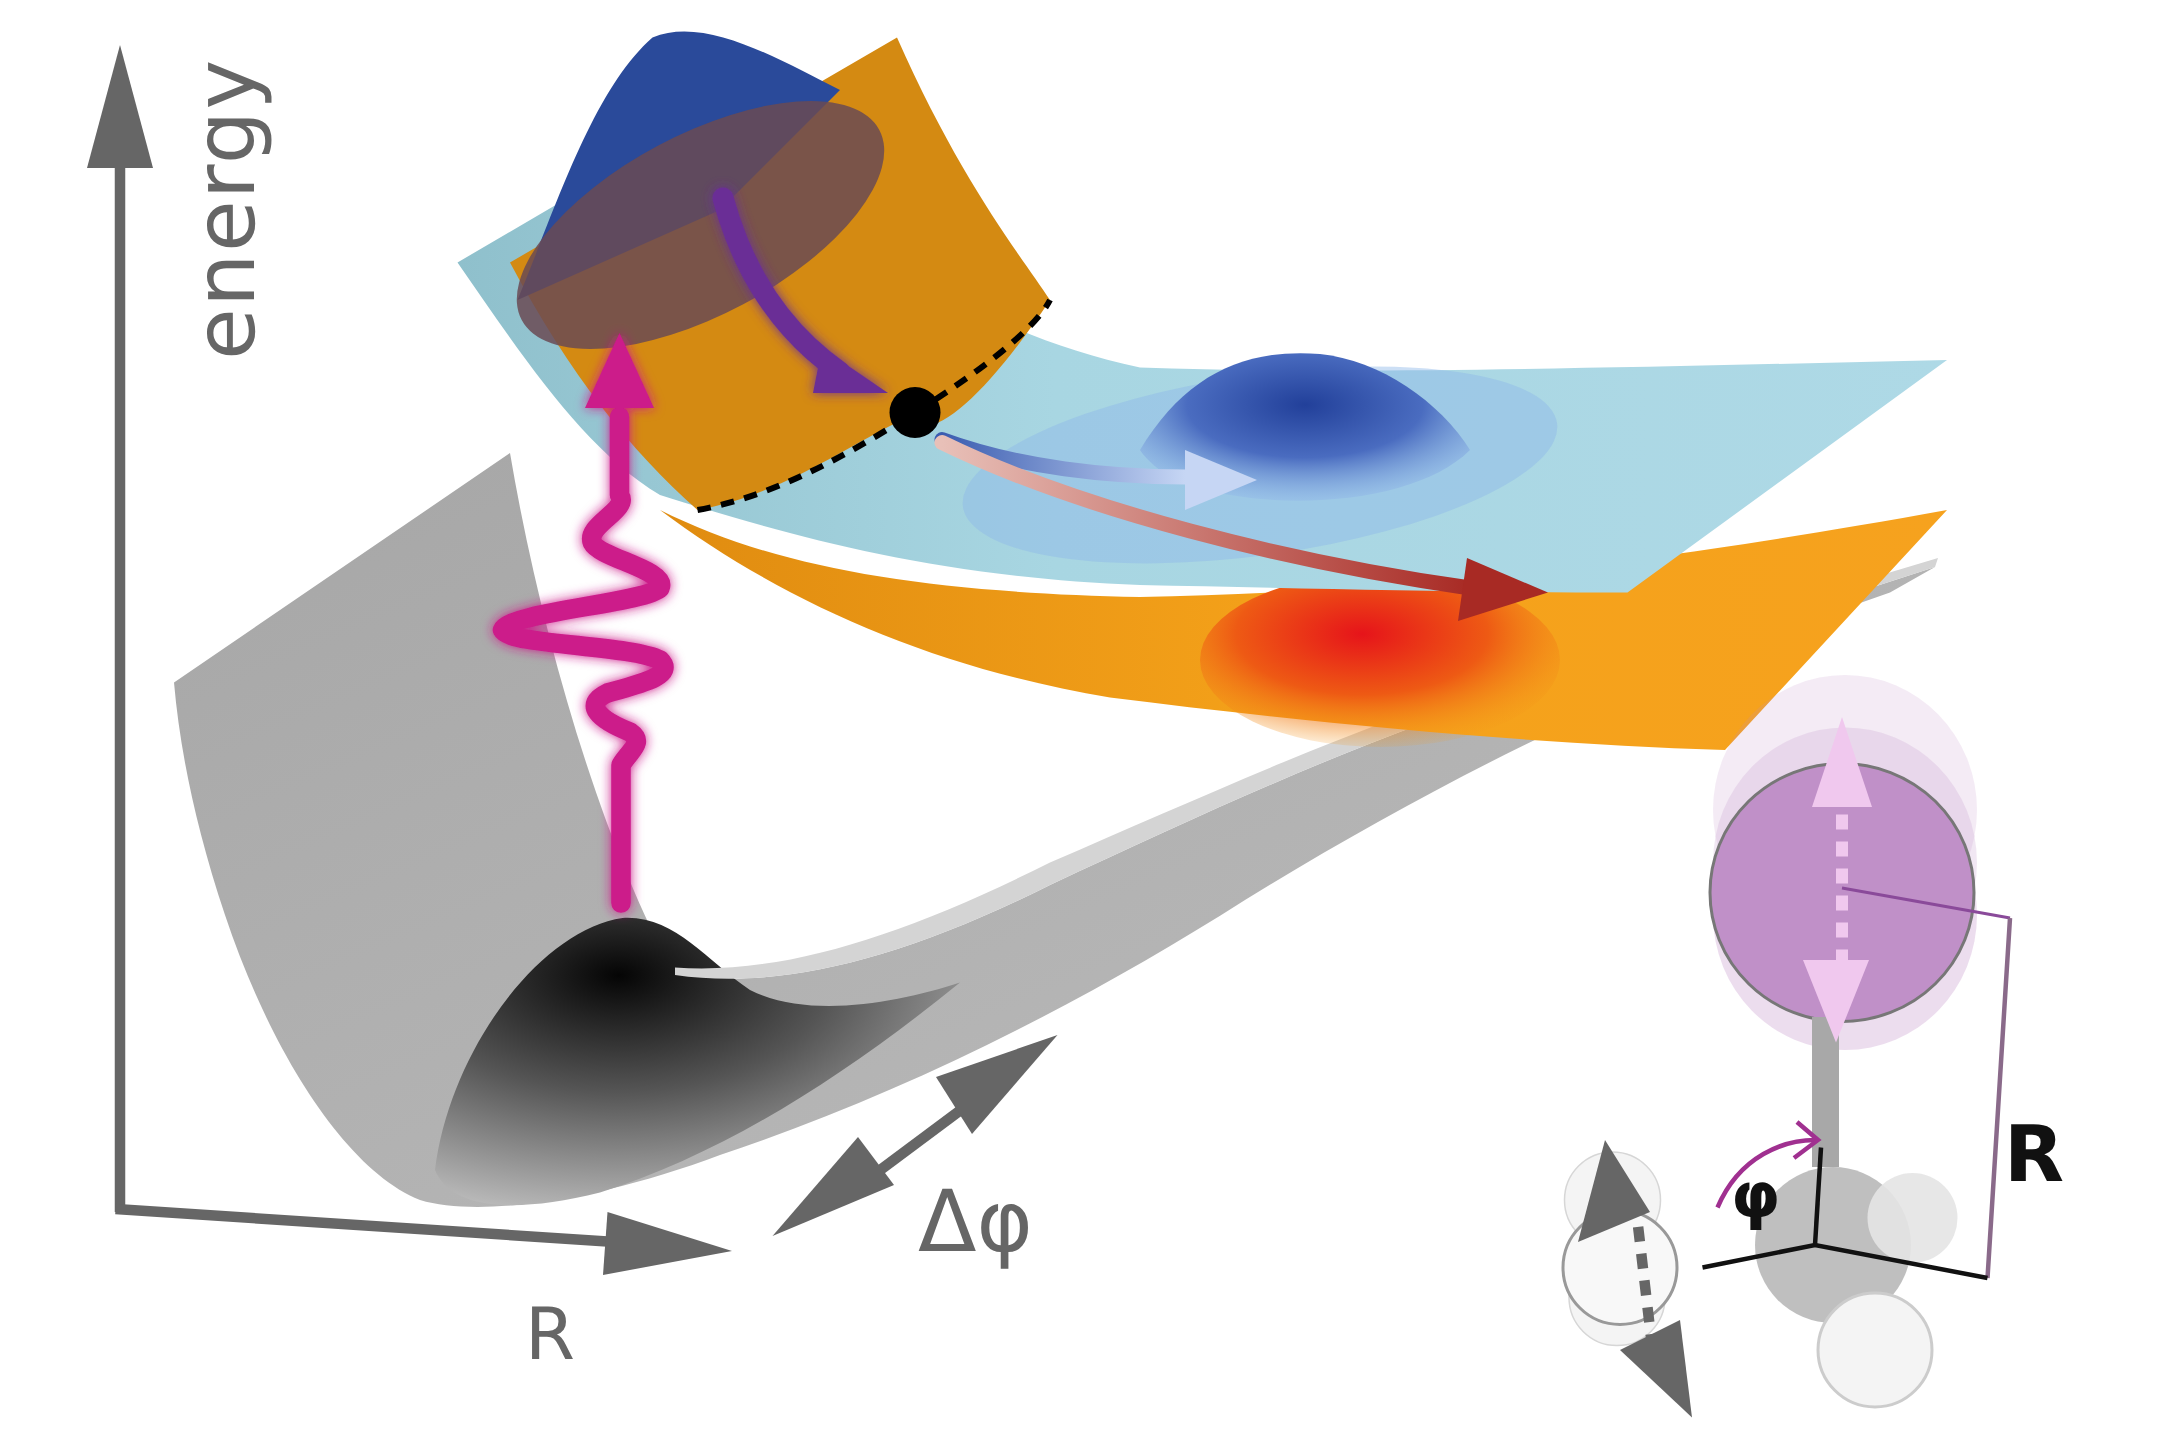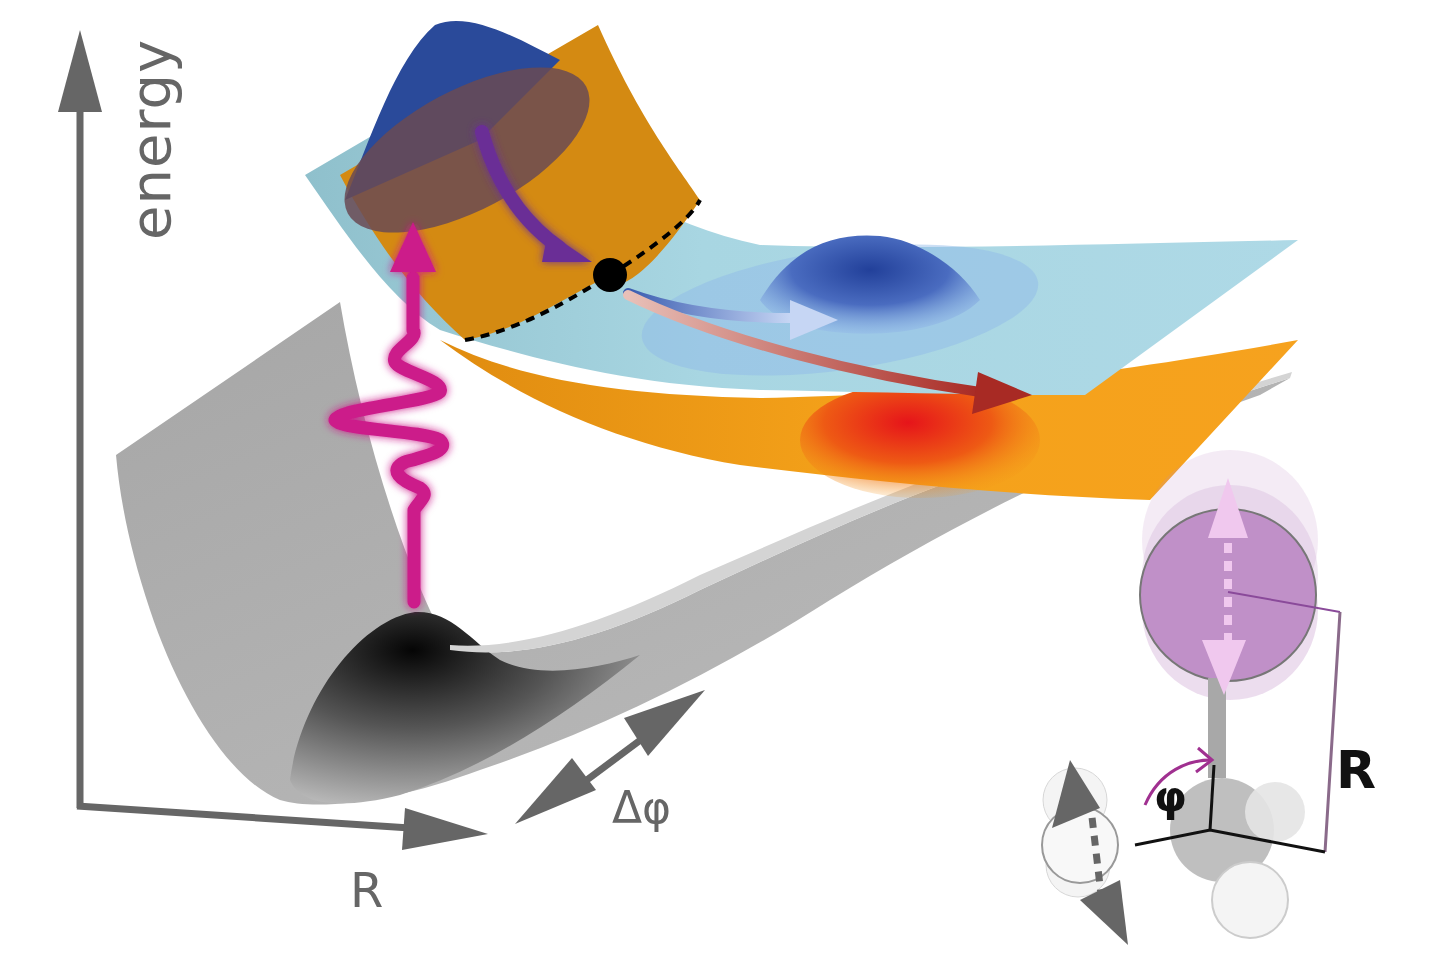--- a/index.html
+++ b/index.html
@@ -1,21 +1,21 @@
 <!DOCTYPE html>
 <html><head>
 <meta charset="utf-8">
 <style>
   html, body { margin: 0; padding: 0; background: #ffffff; }
   body { width: 1440px; height: 962px; overflow: hidden; position: relative; font-family: "Liberation Sans", "DejaVu Sans", sans-serif; }
   #stage { position: absolute; left: 0; top: 0; width: 1440px; height: 962px; }
   .lbl { position: absolute; color: #666666; font-family: "DejaVu Sans", sans-serif; }
   .lbl-energy { left: 95px; top: 130px; font-size: 56px; transform: rotate(-90deg); transform-origin: left top; left: 118px; top: 240px; letter-spacing: 1px; }
   .lbl-R { left: 350px; top: 862px; font-size: 48px; }
-  .lbl-dphi { left: 612px; top: 782px; font-size: 44px; }
+  .lbl-dphi { left: 612px; top: 782px; font-size: 57px; }
   .lbl-mol-R { left: 1336px; top: 740px; font-size: 52px; font-weight: bold; color: #111; }
   .lbl-mol-phi { left: 1154px; top: 772px; font-size: 42px; font-weight: bold; color: #111; }
 </style>
 </head>
 <body>
 
 <div id="stage">
 <svg width="1440" height="962" viewBox="0 0 1440 962" xmlns="http://www.w3.org/2000/svg">
   <defs>
     <linearGradient id="gGround" x1="0" y1="0" x2="1" y2="1">

